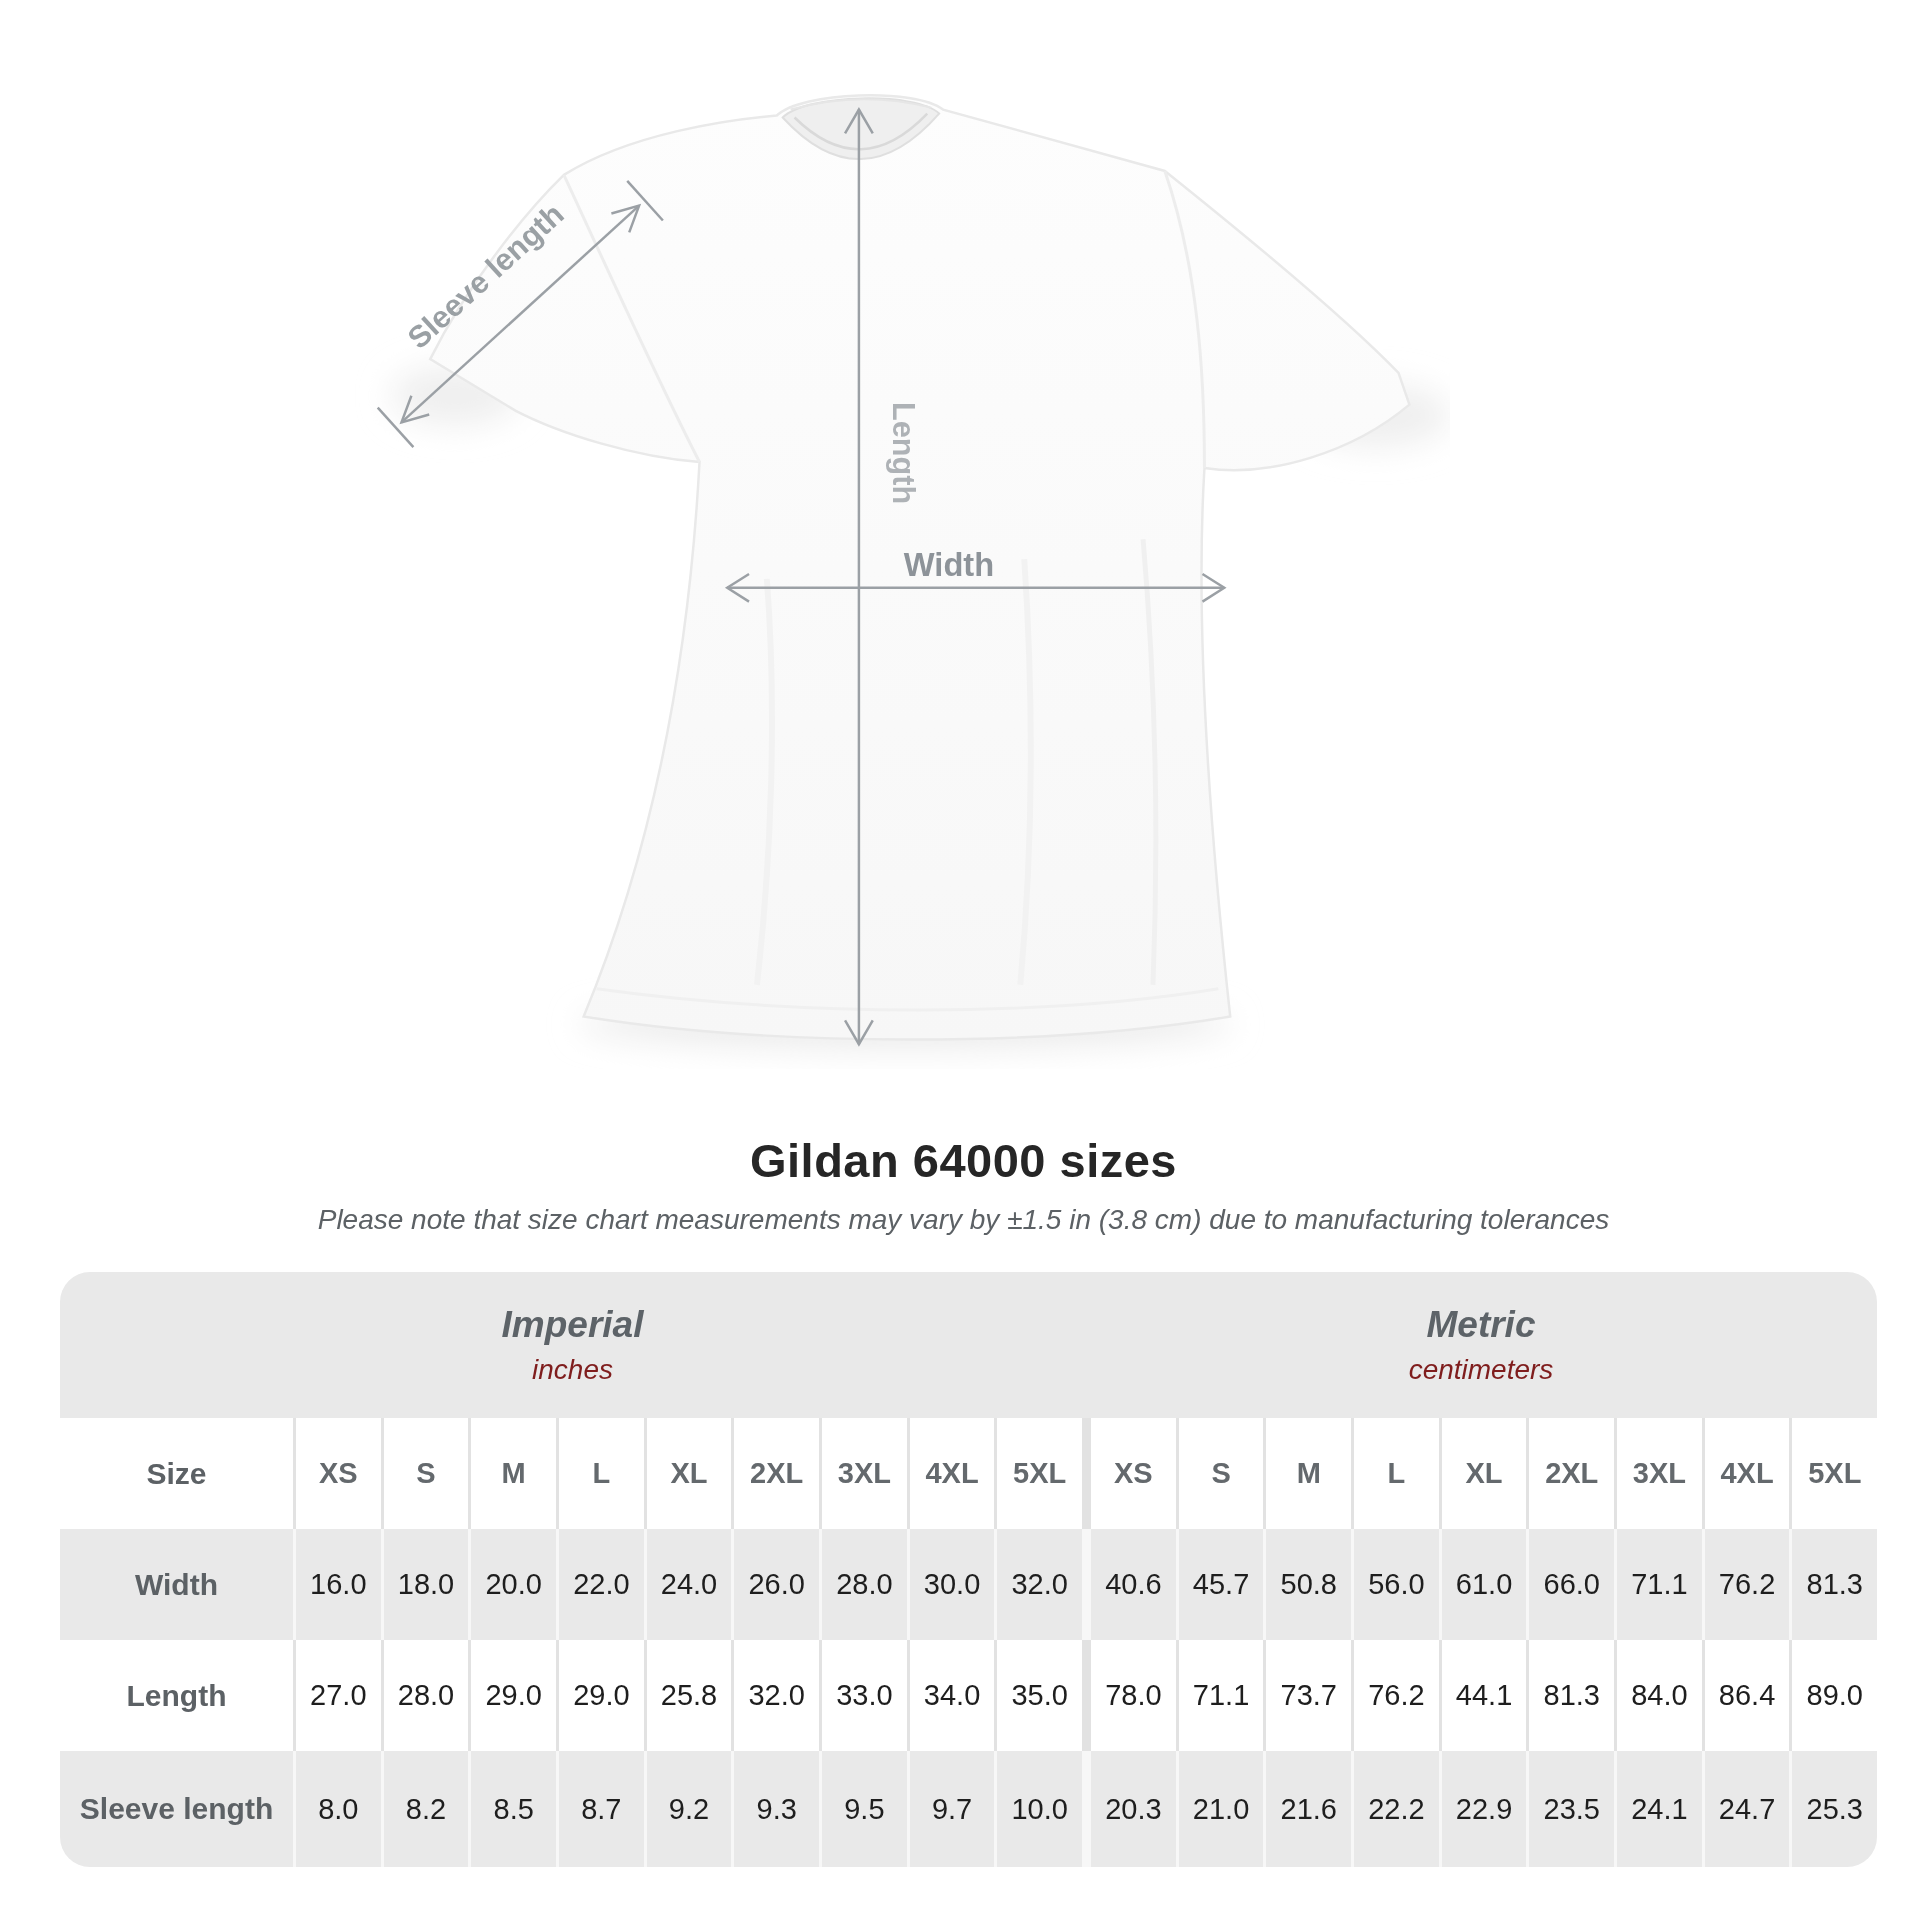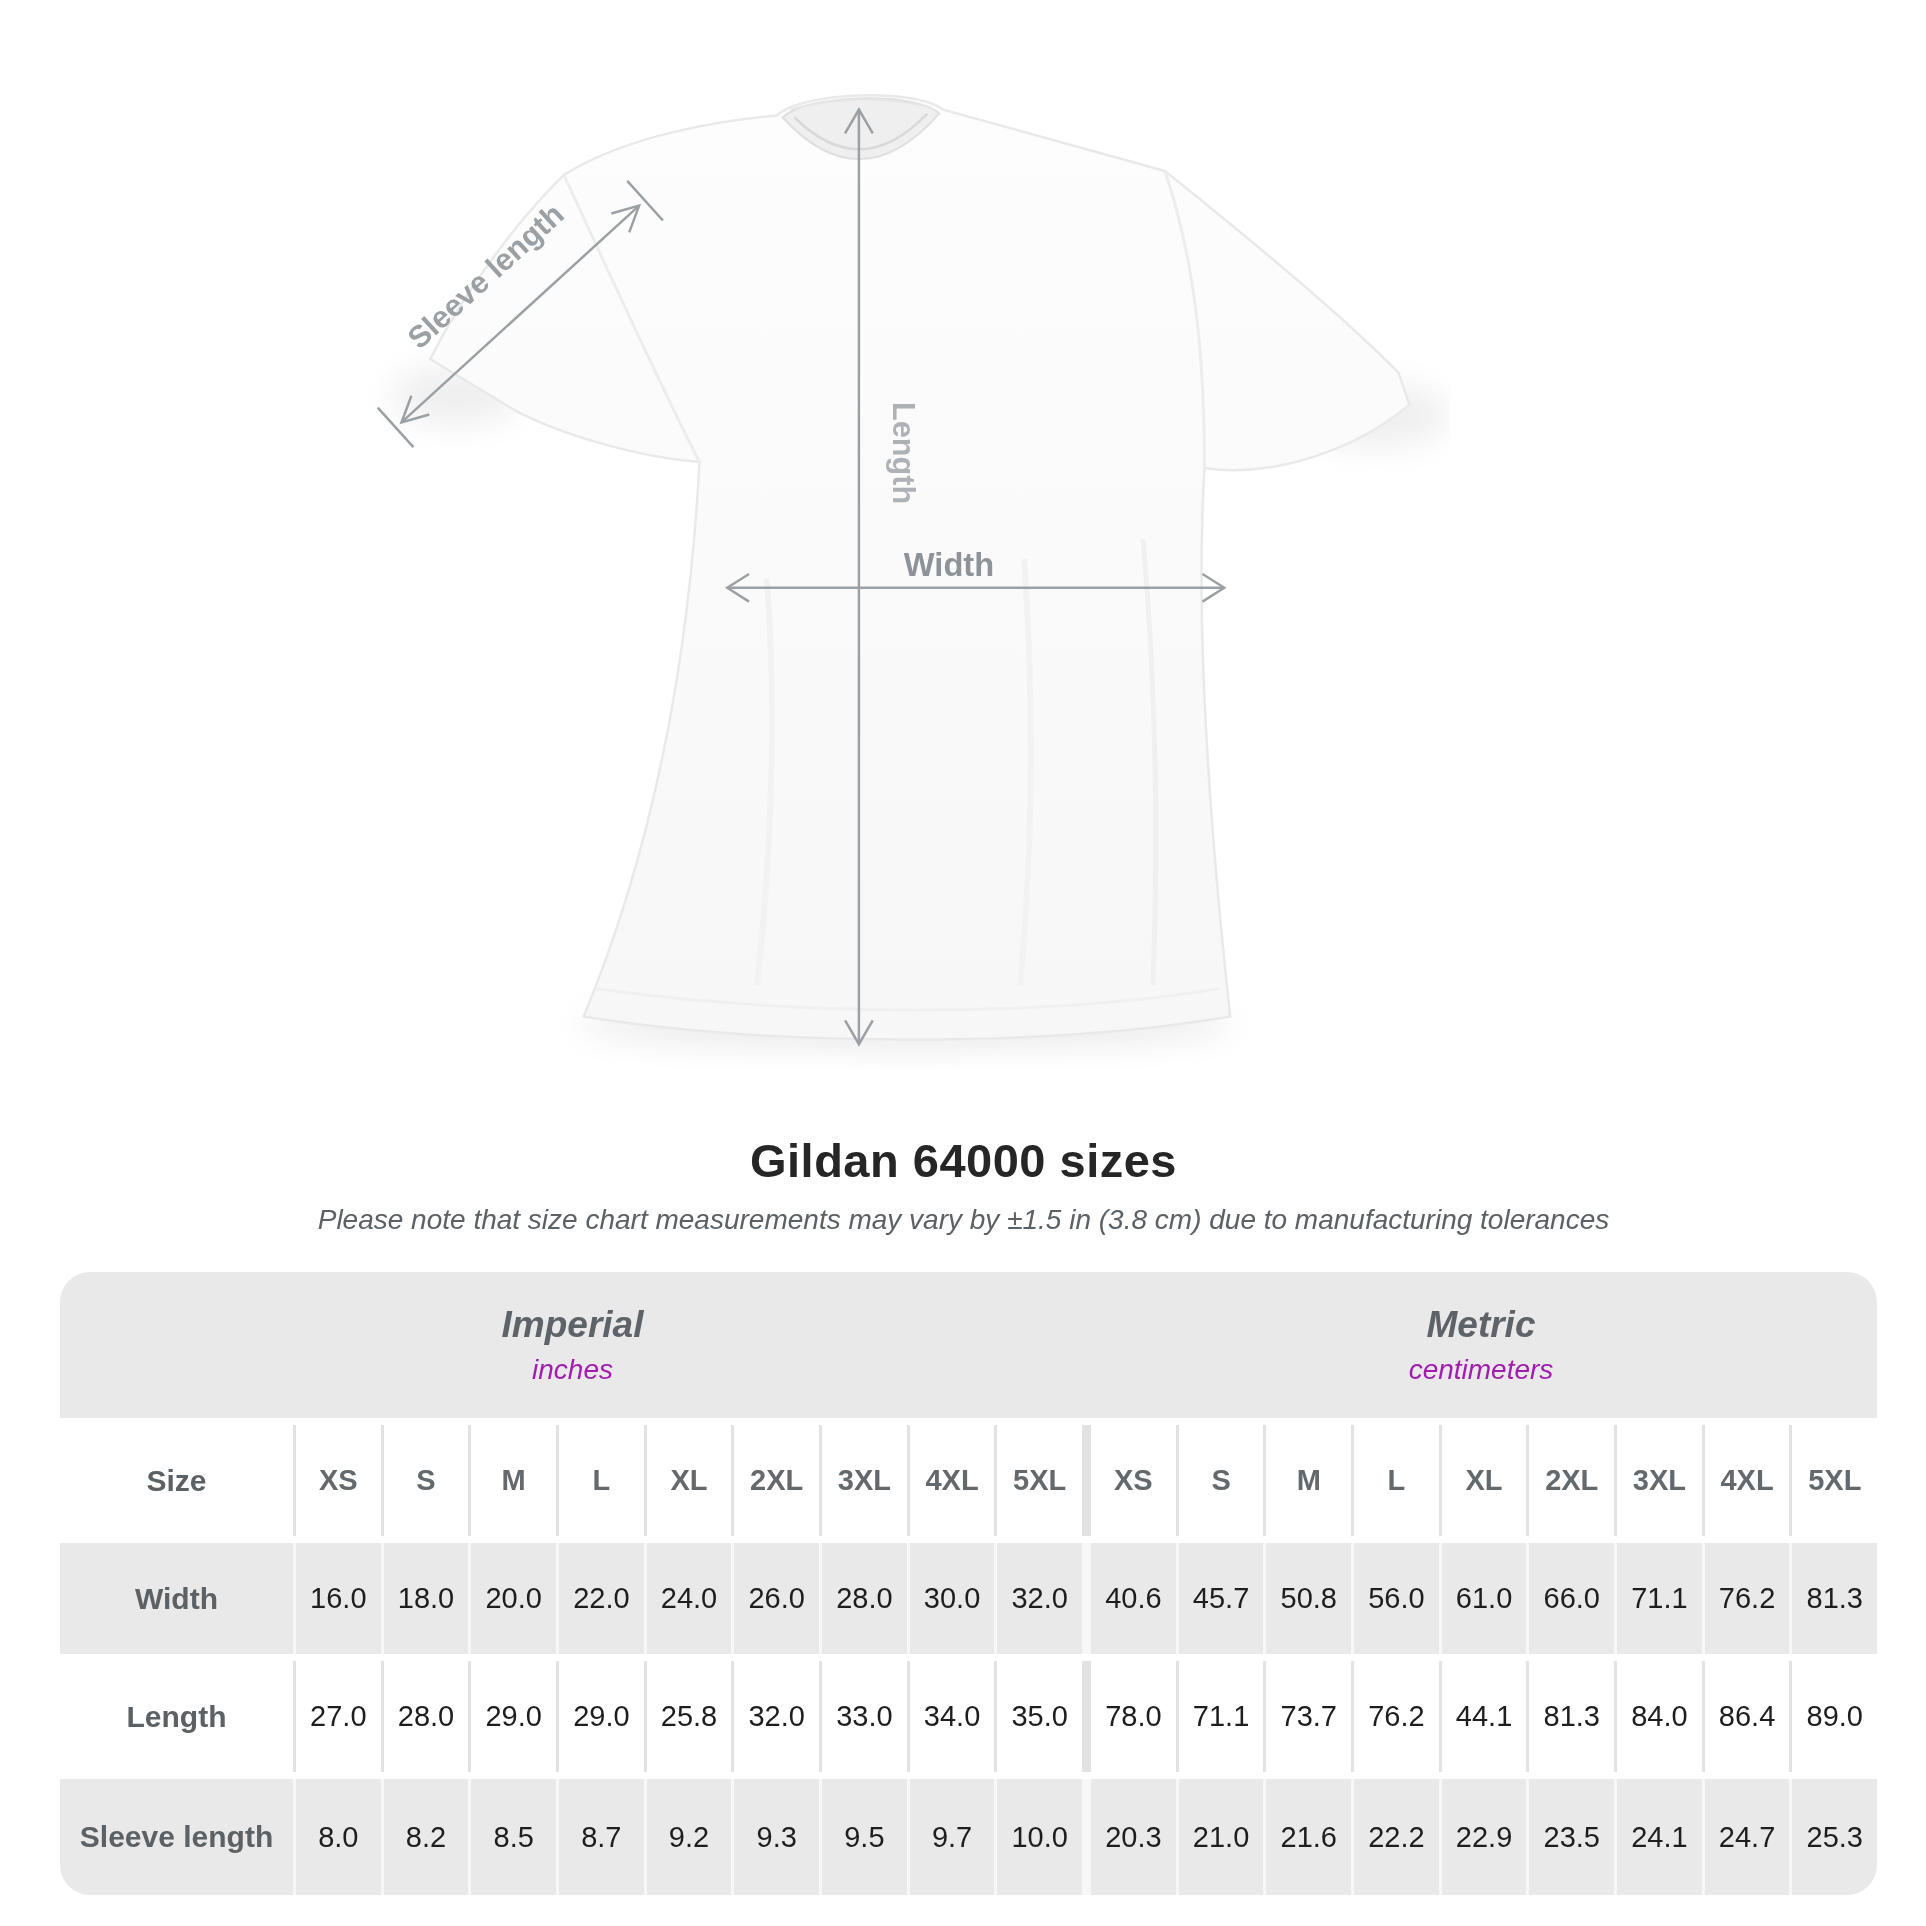--- a/index.html
+++ b/index.html
@@ -20,23 +20,23 @@
   
   .size-table {
     position:absolute; left:60px; top:1272px; width:1817px;
     border-radius:30px; overflow:hidden;
   }
   .unit-row { display:flex; height:146px; background:#e9e9e9; }
   .unit-group { display:flex; flex-direction:column; align-items:center; justify-content:center; gap:8px; }
   .unit-group.imperial { flex:0 0 1025px; }
   .unit-group.metric { flex:1; }
   .unit-name { font-size:37px; font-weight:bold; font-style:italic; color:#5d6368; }
-  .unit-sub  { font-size:28px; font-style:italic; color:#a21caf; }
-
-  .t-row { display:flex; height:111px;margin-top:7px; }
+  .unit-sub  { font-size:28px; font-style:italic; color:#7f1d1d; }
+
+  .t-row { display:flex; height:111px; }
   .t-row.last { height:116px; }
   .row-white { background:#ffffff; --sep:#e2e2e2; }
   .row-gray  { background:#e9e9e9; --sep:#f7f7f7; }
 
   .label-cell {
     flex:0 0 233px; display:flex; align-items:center; justify-content:center;
     font-size:30px; font-weight:bold; color:#5c6165;
   }
   .data-cell {
     flex:1; display:flex; align-items:center; justify-content:center;

